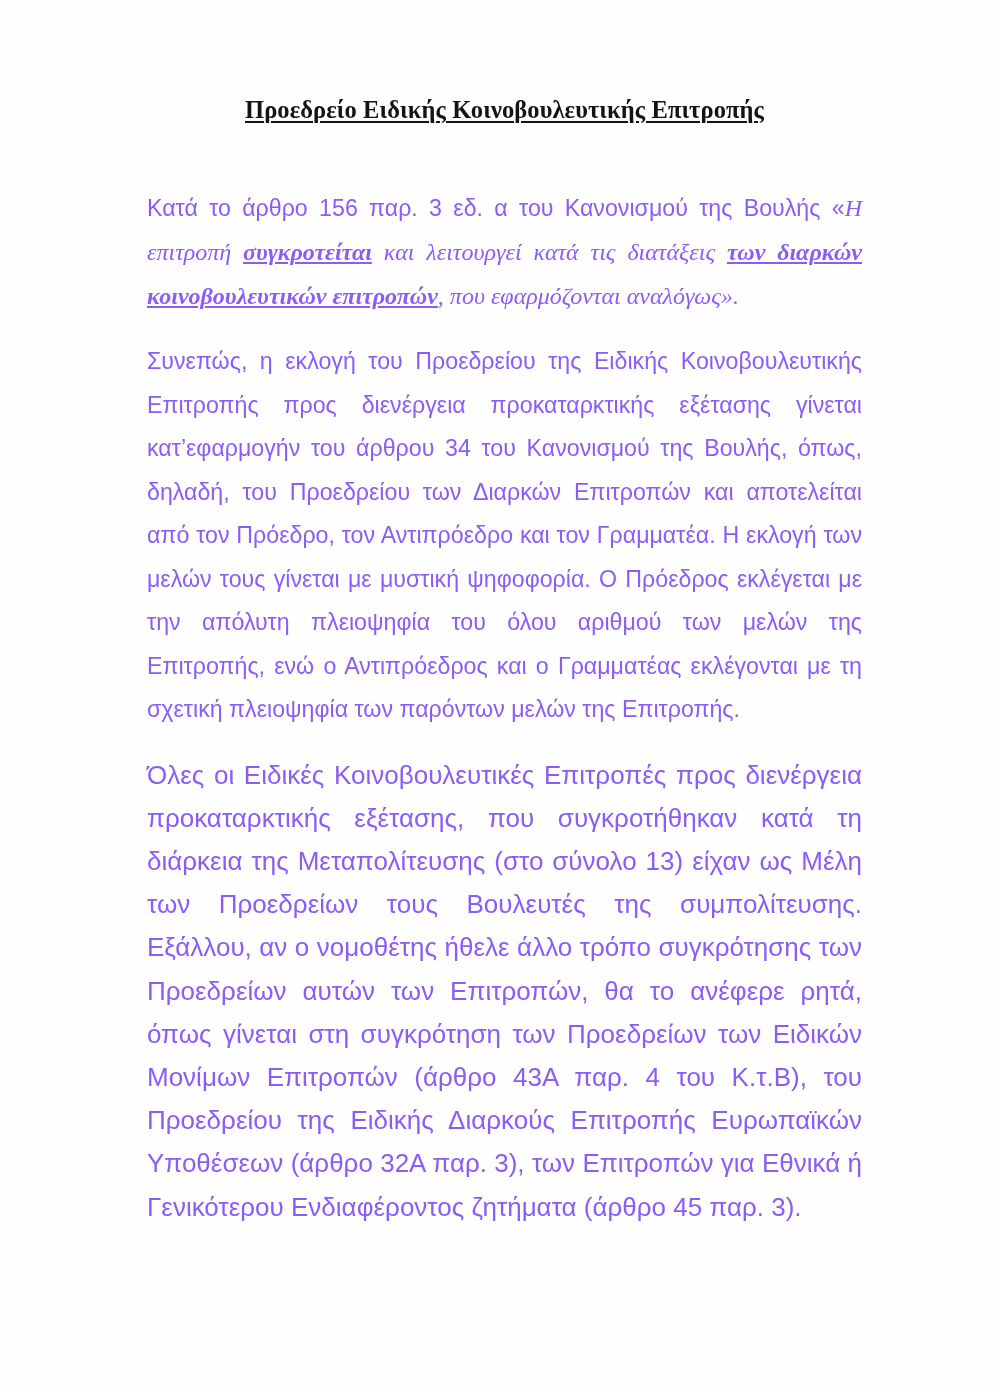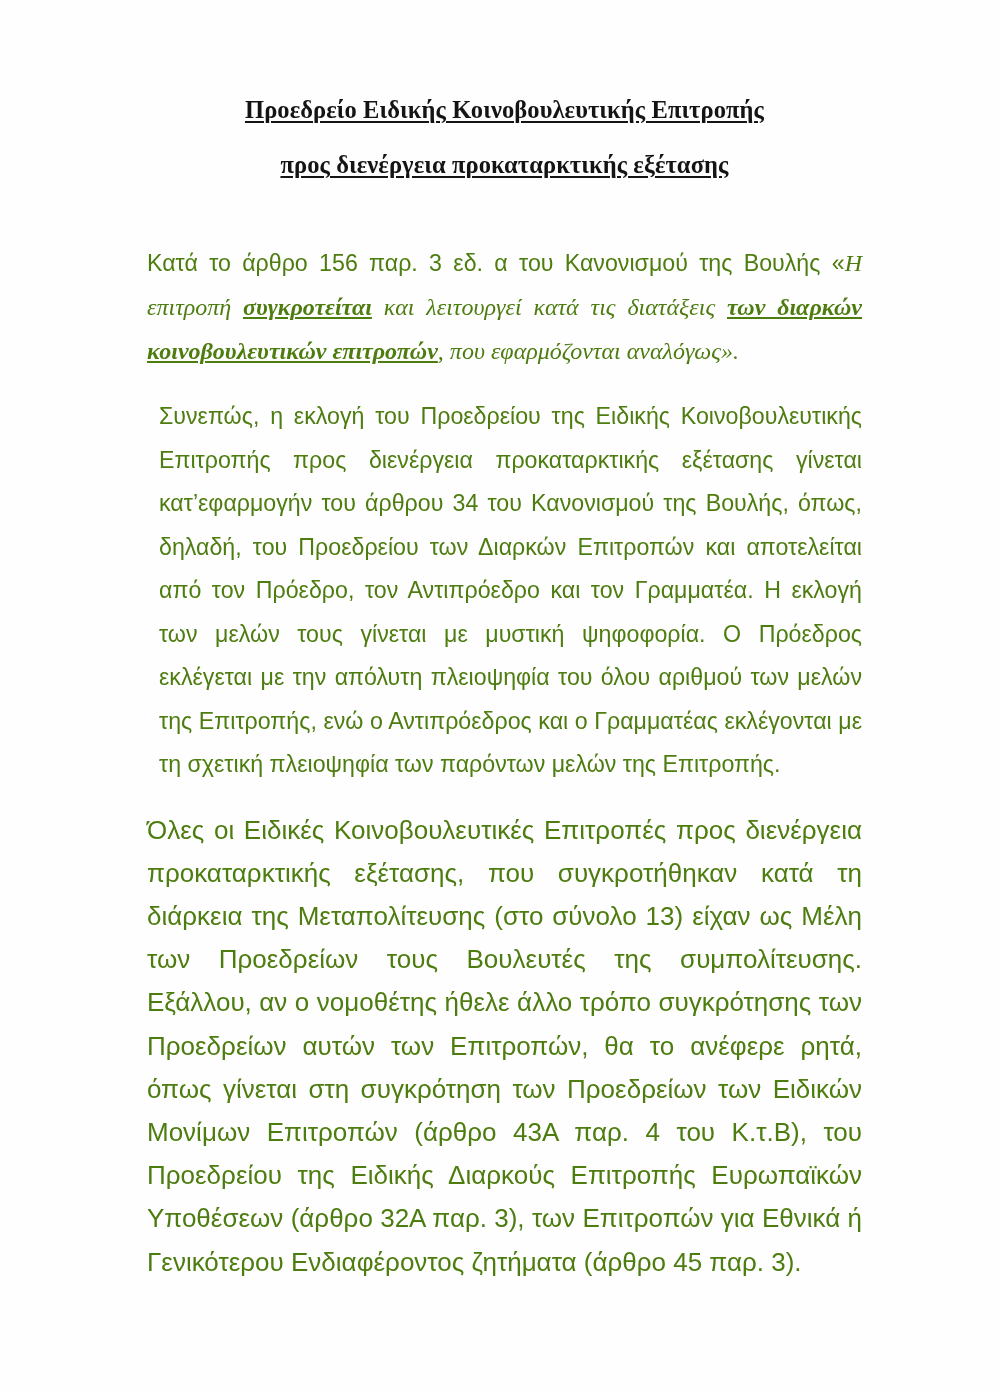--- a/index.html
+++ b/index.html
@@ -61,28 +61,28 @@
     margin-top: 62px;
   }
   p.para {
     margin: 0 0 24px 0;
     padding: 0;
     text-align: justify;
     text-justify: inter-word;
     font-family: "Liberation Sans", "DejaVu Sans", sans-serif;
     font-size: 23.2px;
     line-height: 43.5px;
-    color: #4d7c0f;
+    color: #8b5cf6;
     hyphens: none;
   }
   p.para:last-child { margin-bottom: 0; }
 
   
   #para-1 { line-height: 44px; margin-bottom: 22px; }
-  #para-2 { line-height: 43.5px; margin-bottom: 22px; margin-left: 12px; }
+  #para-2 { line-height: 43.5px; margin-bottom: 22px; }
   #para-3 { line-height: 43.2px; font-size: 26px; }
   #para-3 { text-align: justify; }
 
   
   .q-italic {
     font-style: italic;
     font-family: "Liberation Serif", "DejaVu Serif", serif;
     font-size: 24px;
   }
   .em-strong {
@@ -98,21 +98,20 @@
   .para :last-child { }
 </style>
 </head>
 <body>
 
 <div class="page">
   <div class="content">
 
     <h1 class="doc-title">
       <span class="tline title-line-1">Προεδρείο Ειδικής Κοινοβουλευτικής Επιτροπής</span>
-      <span class="tline title-line-2">προς διενέργεια προκαταρκτικής εξέτασης</span>
     </h1>
 
     <div class="body-block">
 
       <p class="para" id="para-1"><span>Κατά το άρθρο 156 παρ. 3 εδ. α του Κανονισμού της Βουλής «</span><span class="q-italic">Η επιτροπή </span><span class="em-strong">συγκροτείται</span><span class="q-italic"> και λειτουργεί κατά τις διατάξεις </span><span class="em-strong">των διαρκών κοινοβουλευτικών επιτροπών</span><span class="q-italic">, που εφαρμόζονται αναλόγως».</span></p>
 
       <p class="para" id="para-2">Συνεπώς, η εκλογή του Προεδρείου της Ειδικής Κοινοβουλευτικής Επιτροπής προς διενέργεια προκαταρκτικής εξέτασης γίνεται κατ’εφαρμογήν του άρθρου 34 του Κανονισμού της Βουλής, όπως, δηλαδή, του Προεδρείου των Διαρκών Επιτροπών και αποτελείται από τον Πρόεδρο, τον Αντιπρόεδρο και τον Γραμματέα. Η εκλογή των μελών τους γίνεται με μυστική ψηφοφορία. Ο Πρόεδρος εκλέγεται με την απόλυτη πλειοψηφία του όλου αριθμού των μελών της Επιτροπής, ενώ ο Αντιπρόεδρος και ο Γραμματέας εκλέγονται με τη σχετική πλειοψηφία των παρόντων μελών της Επιτροπής.</p>
 
       <p class="para" id="para-3">Όλες οι Ειδικές Κοινοβουλευτικές Επιτροπές προς διενέργεια προκαταρκτικής εξέτασης, που συγκροτήθηκαν κατά τη διάρκεια της Μεταπολίτευσης (στο σύνολο 13) είχαν ως Μέλη των Προεδρείων τους Βουλευτές της συμπολίτευσης. Εξάλλου, αν ο νομοθέτης ήθελε άλλο τρόπο συγκρότησης των Προεδρείων αυτών των Επιτροπών, θα το ανέφερε ρητά, όπως γίνεται στη συγκρότηση των Προεδρείων των Ειδικών Μονίμων Επιτροπών (άρθρο 43Α παρ. 4 του Κ.τ.Β), του Προεδρείου της Ειδικής Διαρκούς Επιτροπής Ευρωπαϊκών Υποθέσεων (άρθρο 32Α παρ. 3), των Επιτροπών για Εθνικά ή Γενικότερου Ενδιαφέροντος ζητήματα (άρθρο 45 παρ. 3).</p>
 

